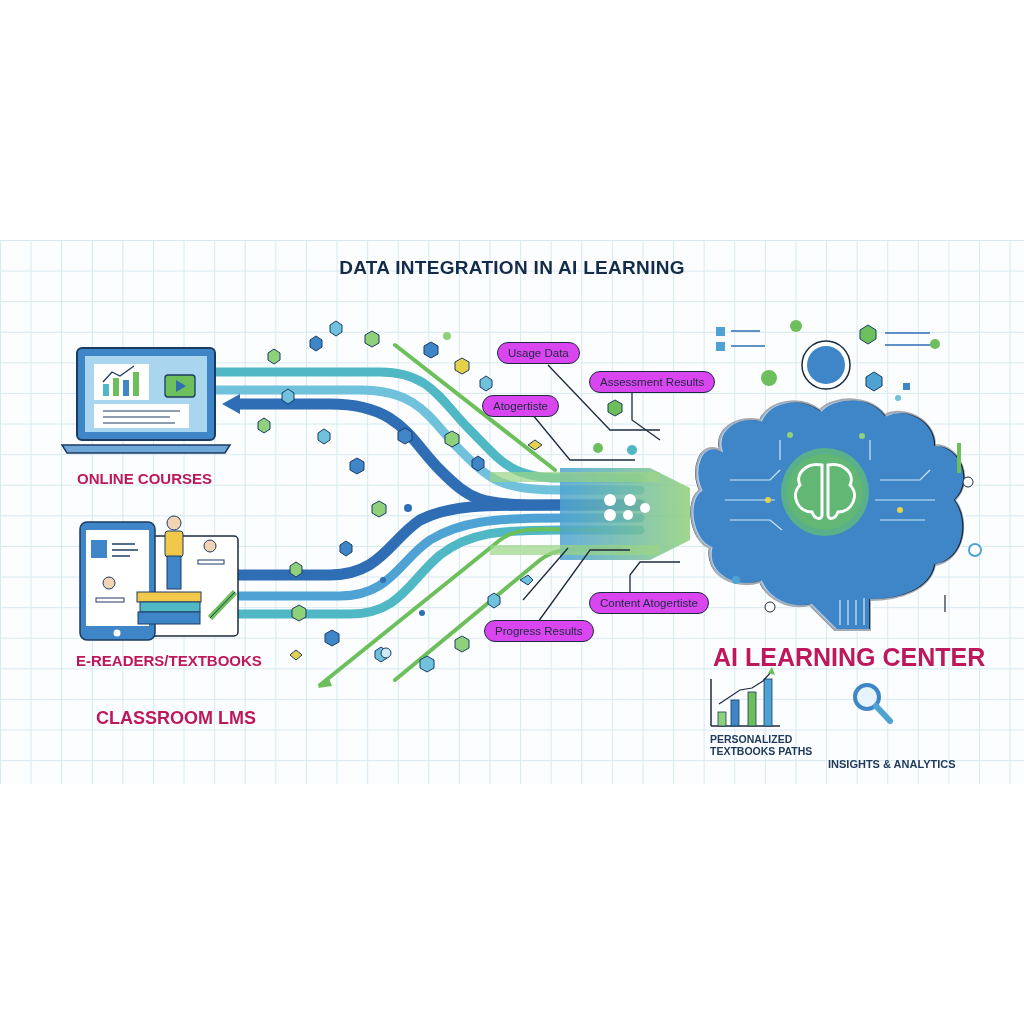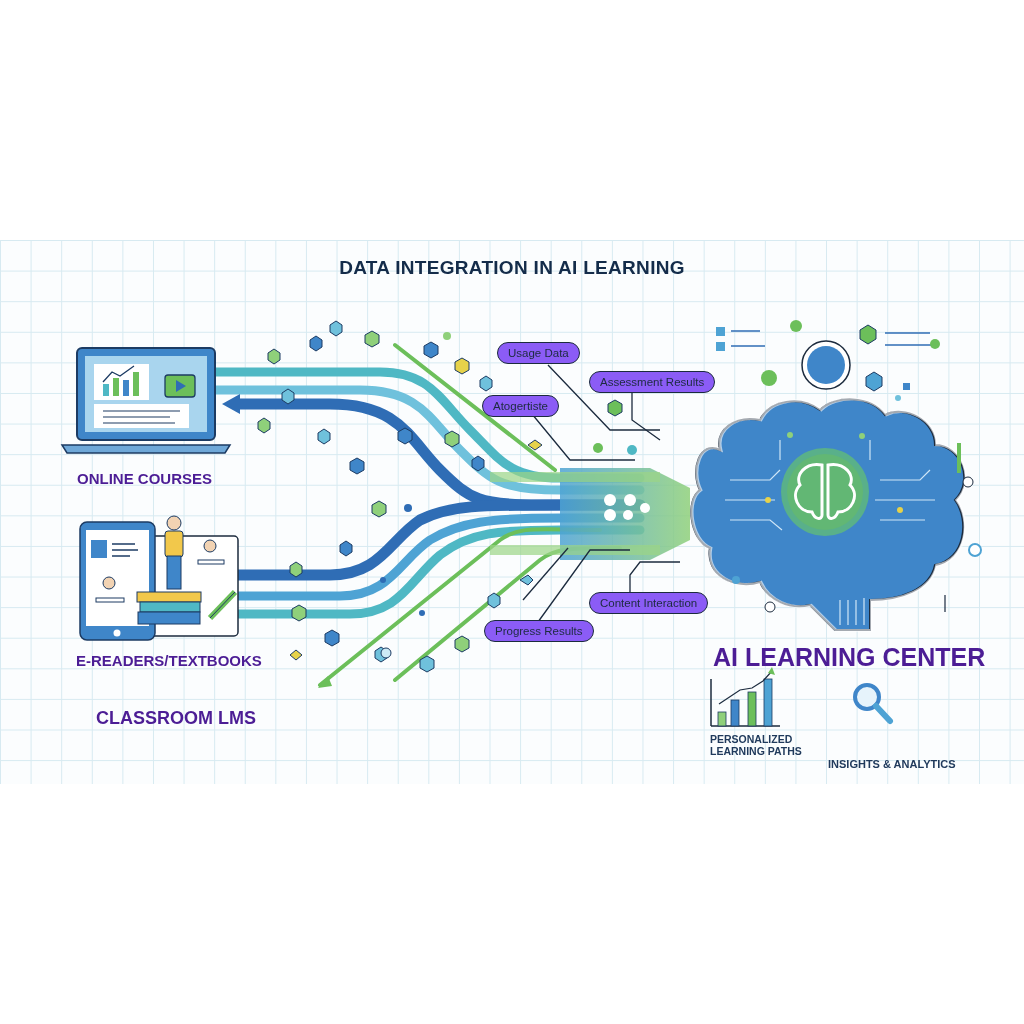--- a/index.html
+++ b/index.html
@@ -3,22 +3,22 @@
 <meta charset="utf-8">
 <style>
   html,body{margin:0;padding:0;background:#ffffff;}
   body{width:1024px;height:1024px;position:relative;overflow:hidden;font-family:"Liberation Sans","DejaVu Sans",sans-serif;}
   .grid-area{position:absolute;left:0;top:240px;width:1024px;height:544px;
     background-color:#fbfdfe;
     background-image:linear-gradient(#d7eaf1 1px,transparent 1px),linear-gradient(90deg,#d7eaf1 1px,transparent 1px);
     background-size:30.6px 30.6px;background-position:0 0;}
   .title{position:absolute;left:0;width:1024px;top:257px;text-align:center;font-weight:700;font-size:19px;color:#142c4a;letter-spacing:0.3px;}
   svg.flow{position:absolute;left:0;top:0;}
-  .label{position:absolute;font-weight:700;color:#4c1d95;white-space:nowrap;text-align:right;}
-  .pill{position:absolute;background:#8b5cf6;border:1.5px solid #1c2b3e;border-radius:14px;font-size:11.5px;color:#1c2b3e;padding:4px 10px;white-space:nowrap;}
+  .label{position:absolute;font-weight:700;color:#be185d;white-space:nowrap;text-align:right;}
+  .pill{position:absolute;background:#d946ef;border:1.5px solid #1c2b3e;border-radius:14px;font-size:11.5px;color:#1c2b3e;padding:4px 10px;white-space:nowrap;}
   .small-cap{position:absolute;font-weight:700;font-size:10.5px;color:#203a5c;line-height:12px;}
 </style>
 </head>
 <body>
 
 <div class="grid-area"></div>
 
 <div class="title">DATA INTEGRATION IN AI LEARNING</div>
 
 <svg class="flow" width="1024" height="1024" viewBox="0 0 1024 1024">
@@ -213,21 +213,21 @@
   </g>
 </svg>
 
 <div class="label" style="left:77px;top:470px;font-size:15px;">ONLINE COURSES</div>
 <div class="label" style="left:76px;top:652px;font-size:15px;">E-READERS/TEXTBOOKS</div>
 <div class="label" style="left:96px;top:708px;font-size:18px;">CLASSROOM LMS</div>
 
 <div class="pill" style="left:497px;top:342px;">Usage Data</div>
 <div class="pill" style="left:589px;top:371px;">Assessment Results</div>
 <div class="pill" style="left:482px;top:395px;">Atogertiste</div>
-<div class="pill" style="left:589px;top:592px;">Content Interaction</div>
+<div class="pill" style="left:589px;top:592px;">Content Atogertiste</div>
 <div class="pill" style="left:484px;top:620px;">Progress Results</div>
 
 <div class="label" style="left:713px;top:643px;font-size:25px;">AI LEARNING CENTER</div>
 <div class="small-cap" style="left:710px;top:733px;">
   <div>PERSONALIZED</div>
-  <div>LEARNING PATHS</div>
+  <div>TEXTBOOKS PATHS</div>
 </div>
 <div class="small-cap" style="left:828px;top:736px;font-size:11px;margin-top:22px;">INSIGHTS &amp; ANALYTICS</div>
 
 </body></html>

